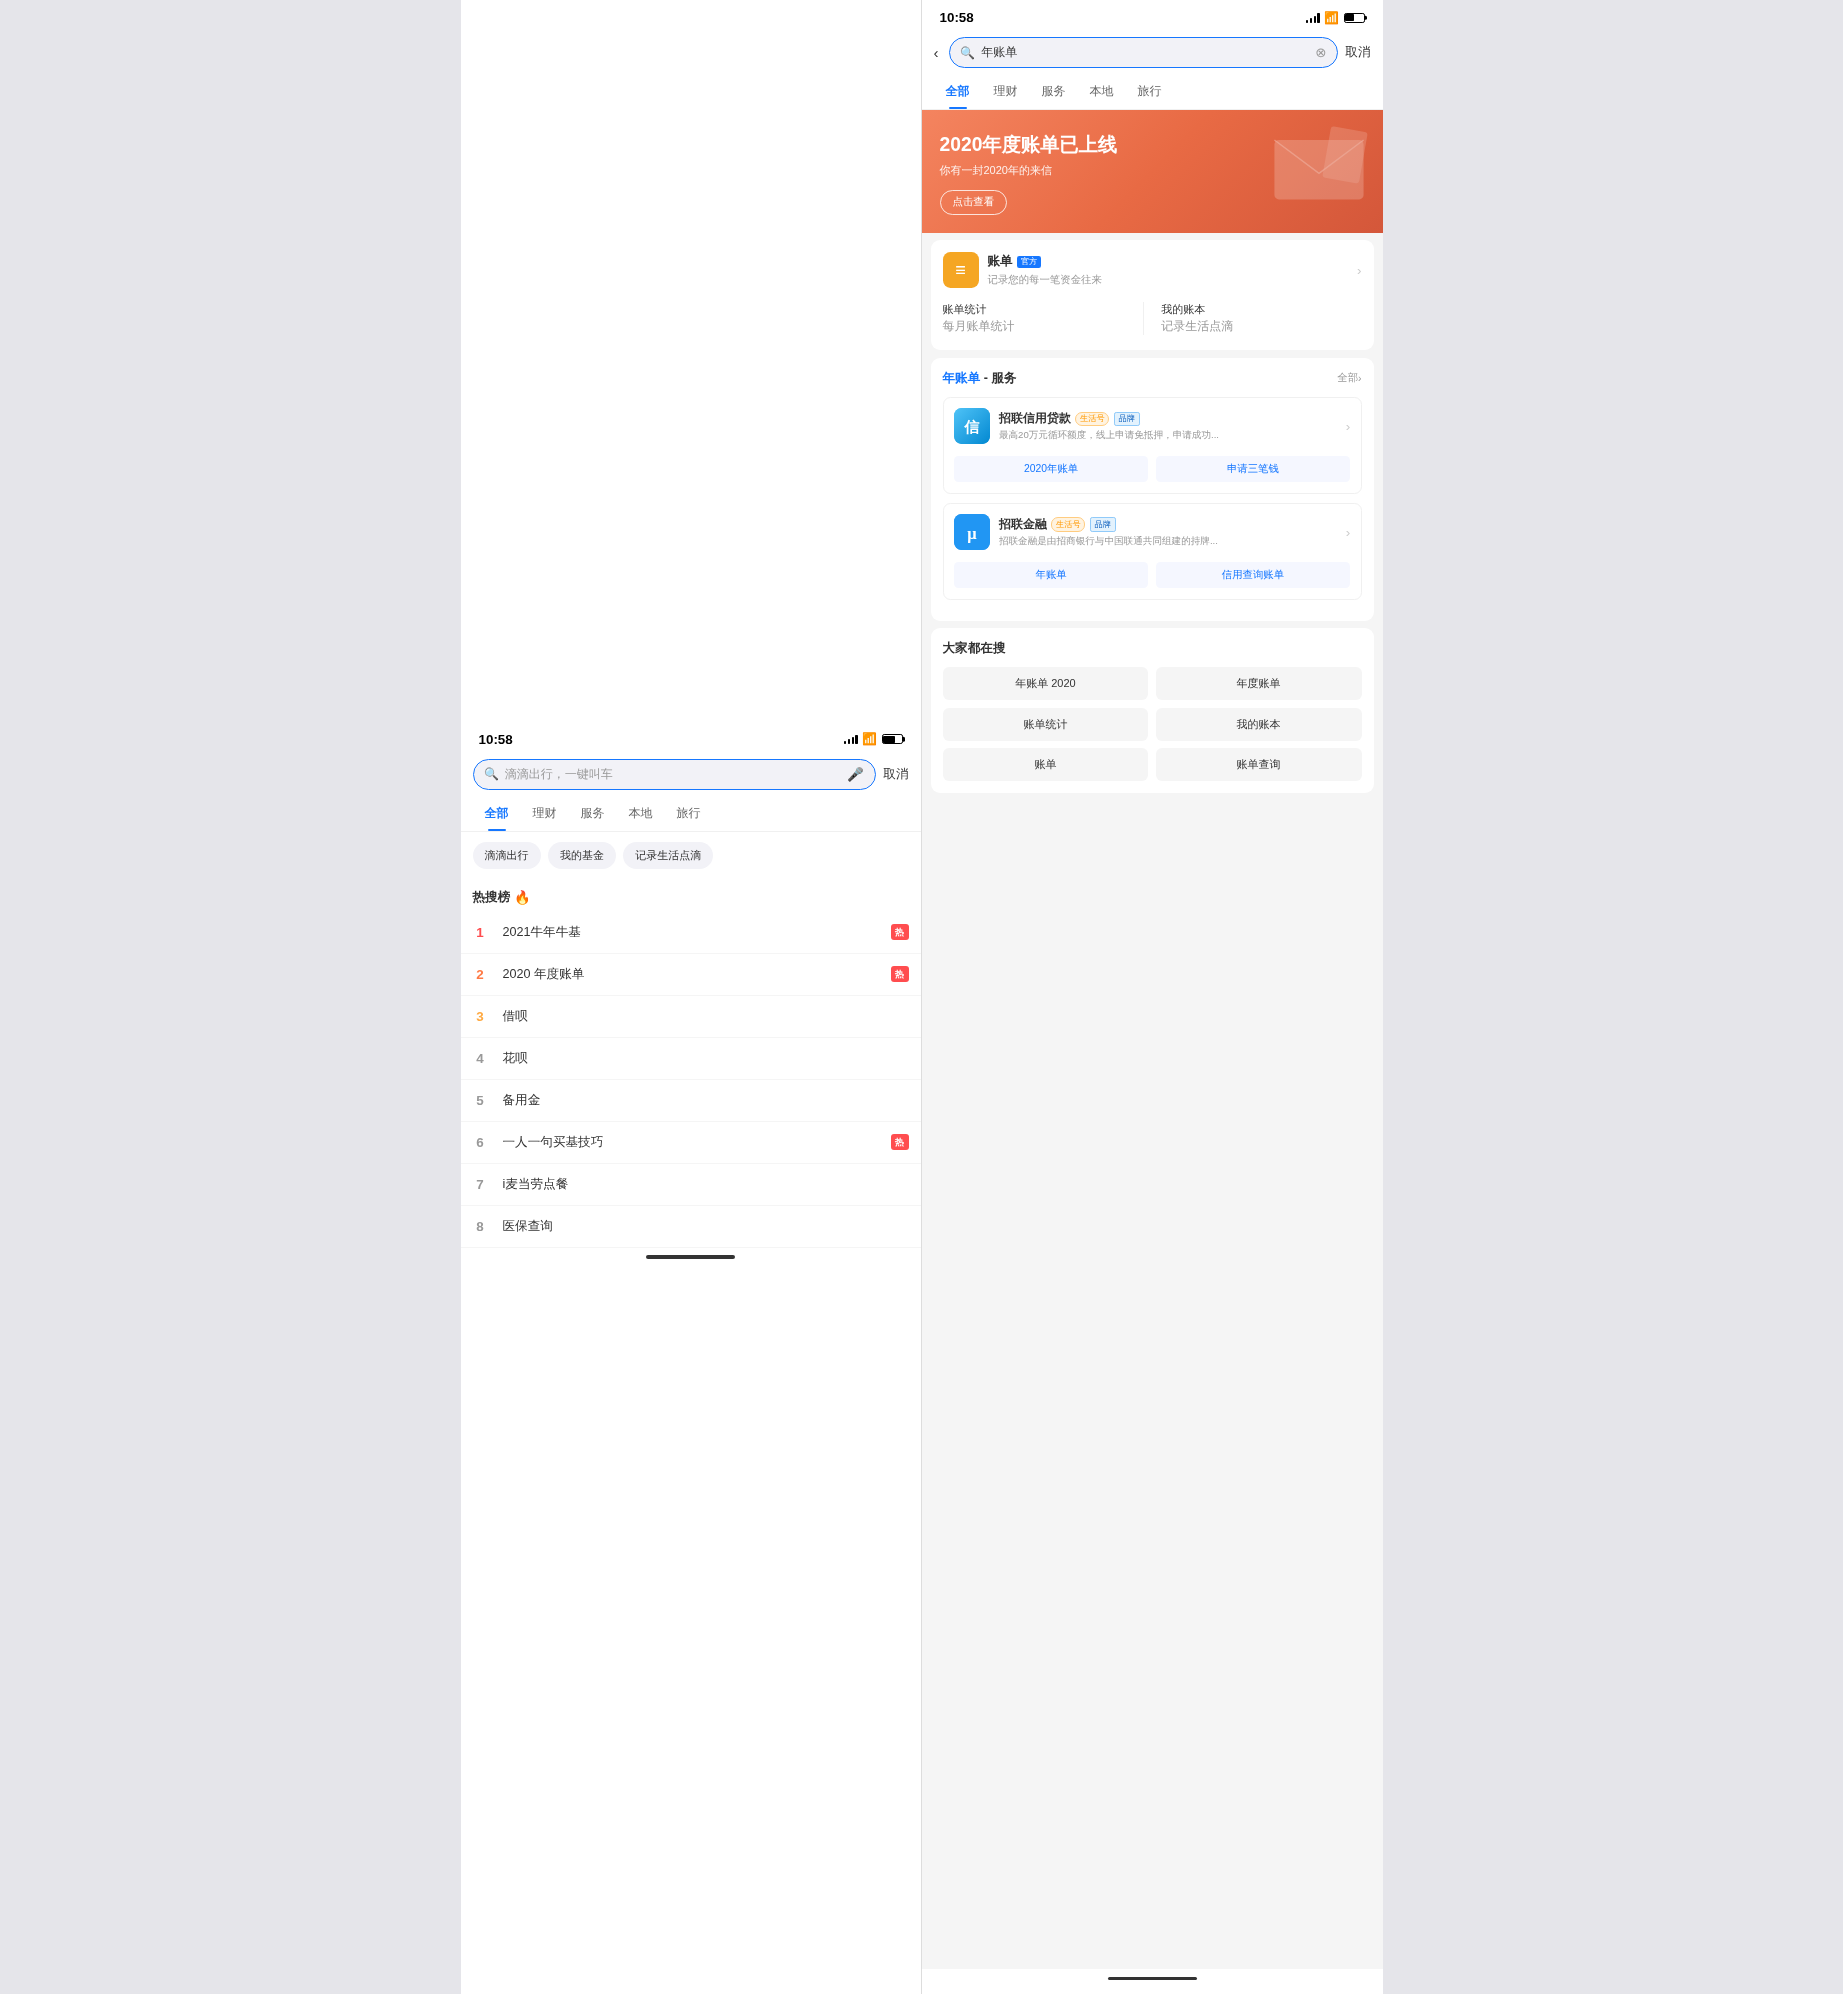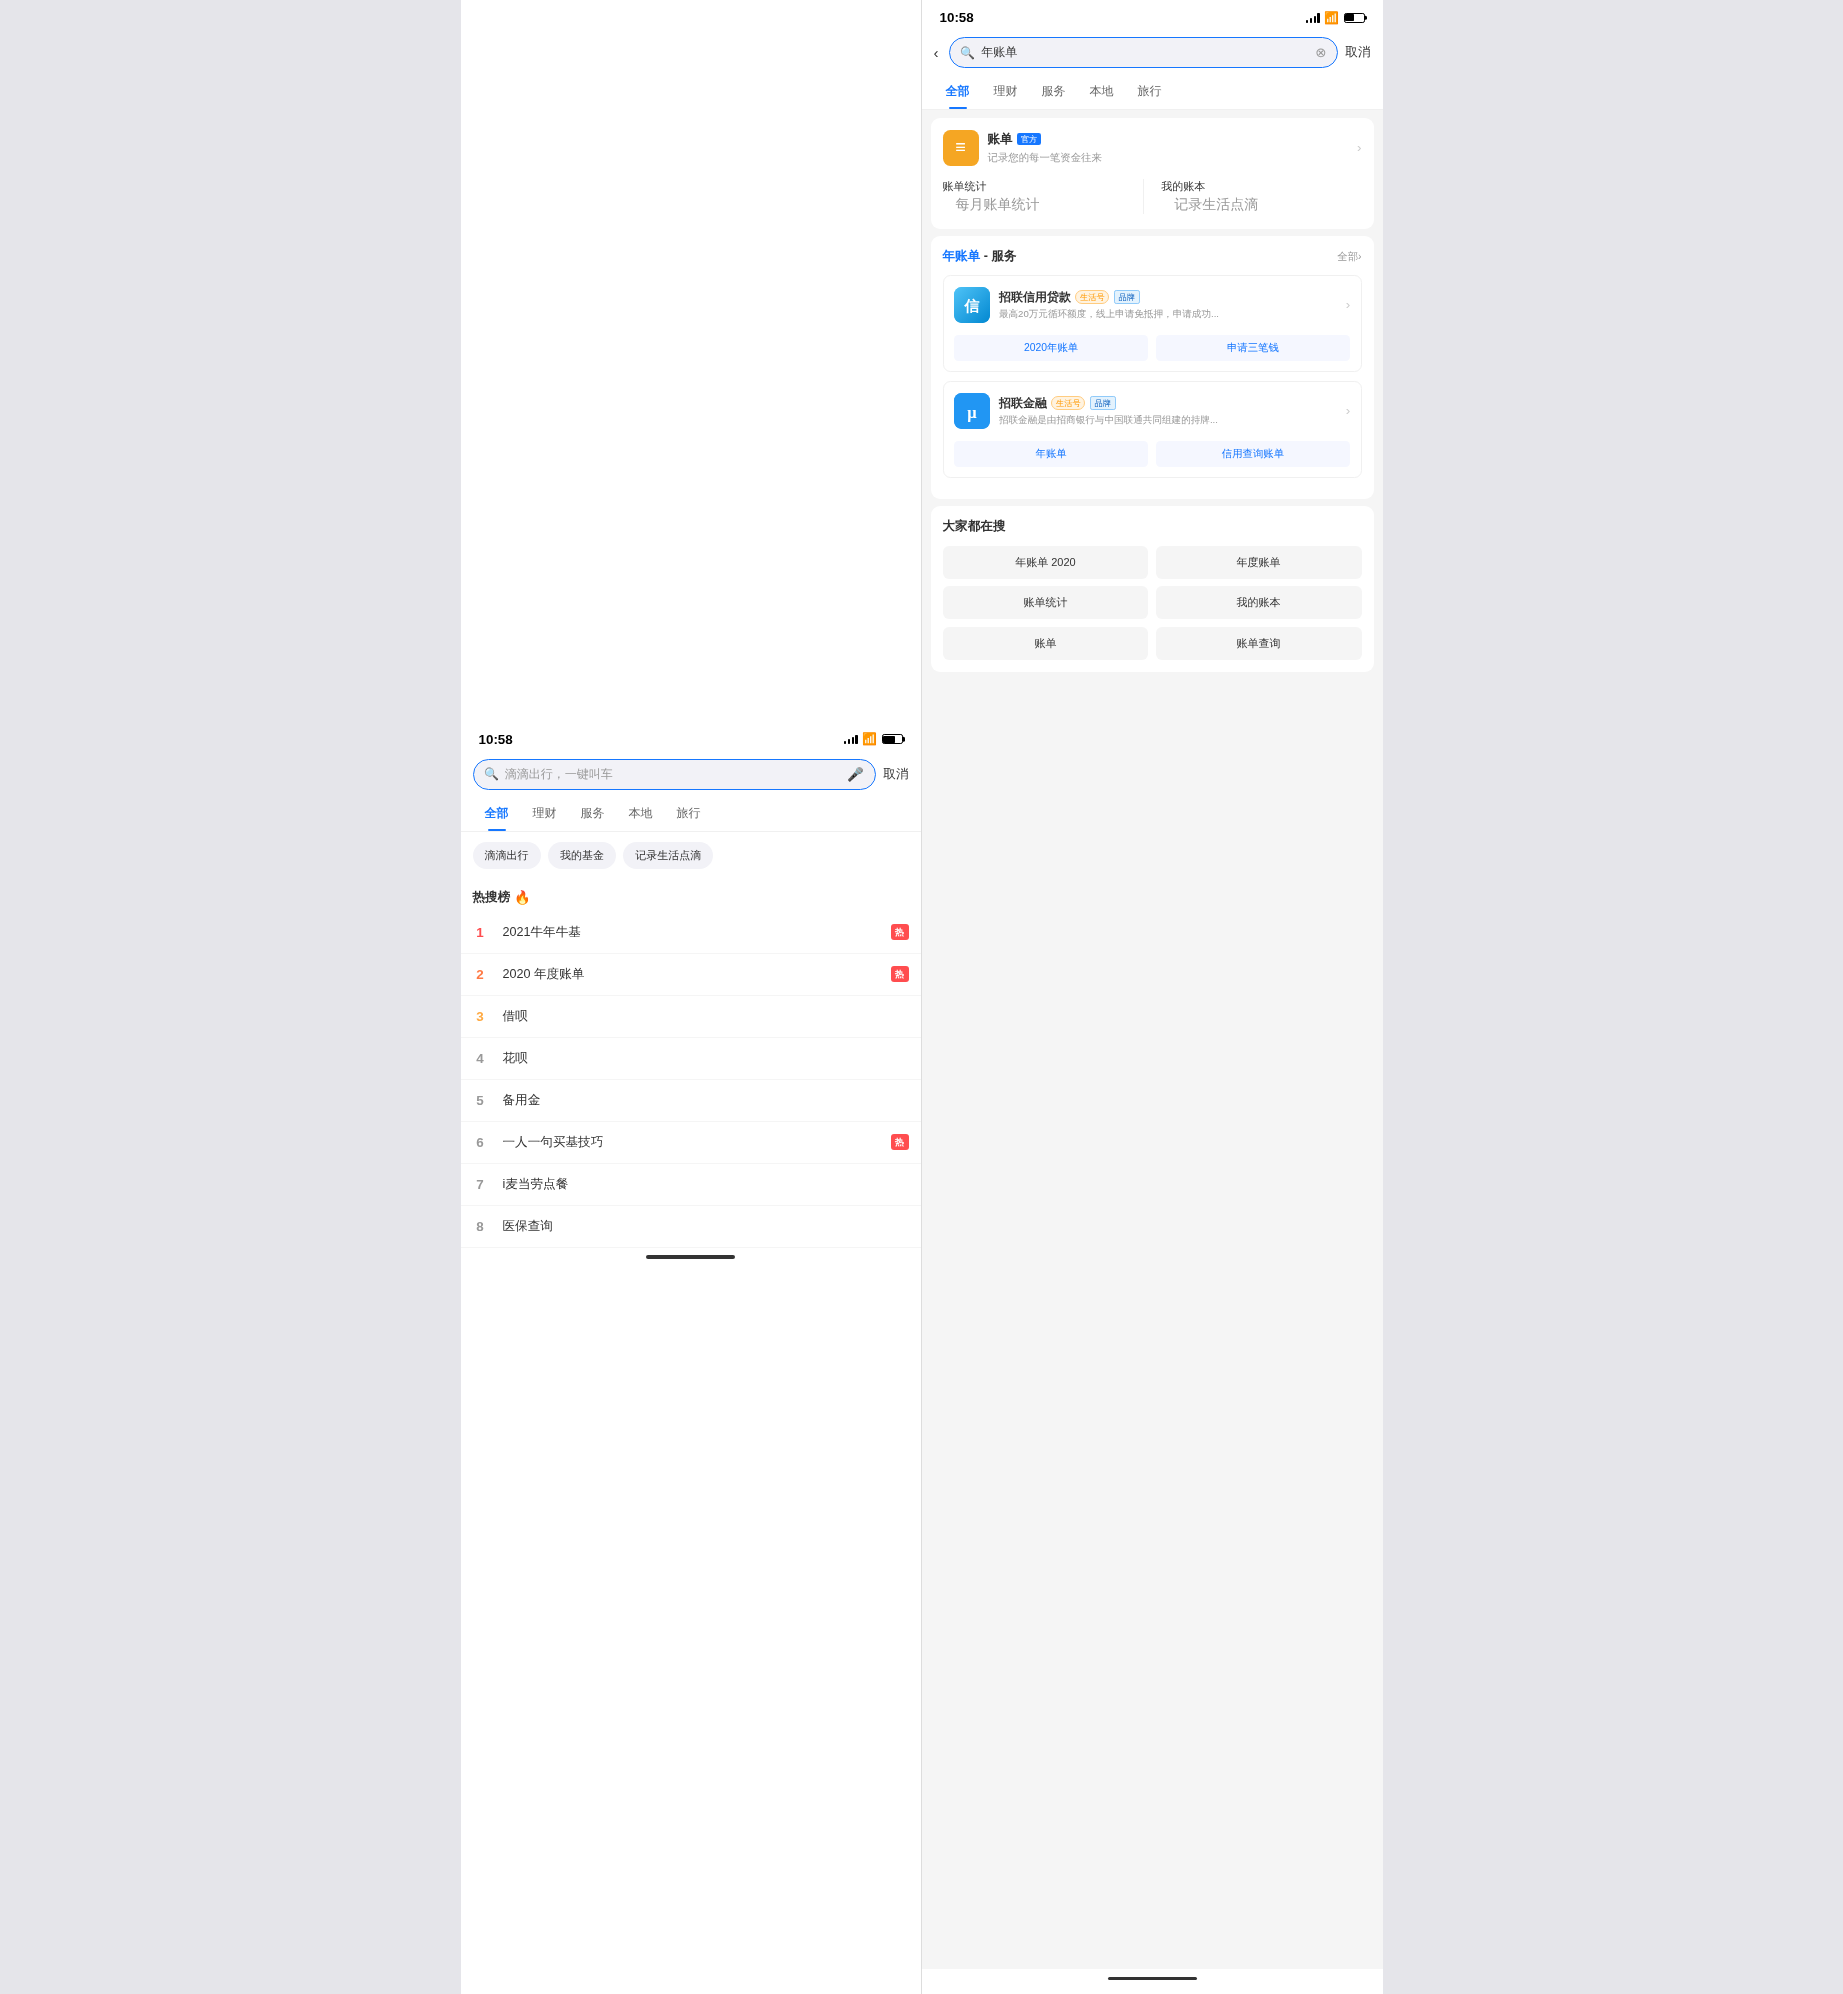--- a/index.html
+++ b/index.html
@@ -336,23 +336,22 @@
     .app-feature {
       flex: 1;
       padding: 3px 0;
     }
     .feature-label {
       font-size: 11px;
       color: #333;
       margin-bottom: 1.5px;
     }
     .feature-desc {
-      font-size: 14px;
+      font-size: 12px;
       color: #999;
-      margin-left: 13px;
     }
     .feature-divider {
       width: 0.7px;
       background: #f0f0f0;
       margin: 3px 0;
     }
 
     
     .service-section {
       background: #fff;
@@ -640,20 +639,31 @@
     <div class="tabs-bar">
       <div class="tab-item active">全部</div>
       <div class="tab-item">理财</div>
       <div class="tab-item">服务</div>
       <div class="tab-item">本地</div>
       <div class="tab-item">旅行</div>
     </div>
 
     <div class="right-content">
 
+      <div class="banner-card">
+        <div class="banner-title">2020年度账单已上线</div>
+        <div class="banner-subtitle">你有一封2020年的来信</div>
+        <div class="banner-btn">点击查看</div>
+
+        <svg class="envelope-deco" viewBox="0 0 140 110" xmlns="http://www.w3.org/2000/svg" opacity="0.5">
+          <rect x="10" y="20" width="120" height="80" rx="6" fill="#fff" opacity="0.4"></rect>
+          <polyline points="10,20 70,65 130,20" fill="none" stroke="#fff" stroke-width="2" opacity="0.6"></polyline>
+          <rect x="80" y="5" width="50" height="70" rx="4" fill="#fff" opacity="0.3" transform="rotate(10,105,40)"></rect>
+        </svg>
+      </div>
 
       <div class="app-card">
         <div class="app-header">
           <div class="app-icon">
             <span>≡</span>
           </div>
           <div class="app-info">
             <div class="app-name-row">
               <span class="app-name">账单</span>
               <span class="official-badge">官方</span>

